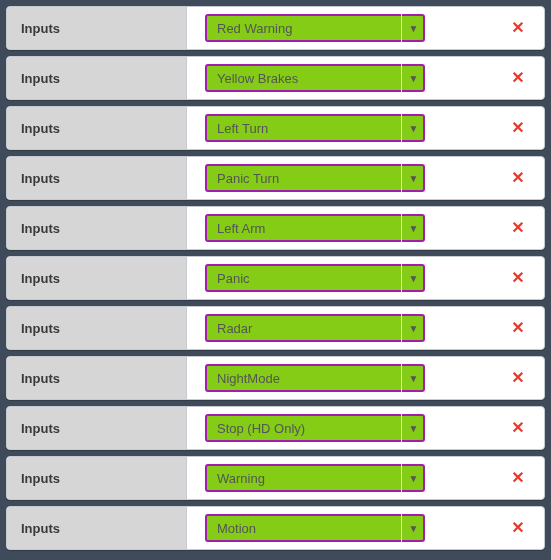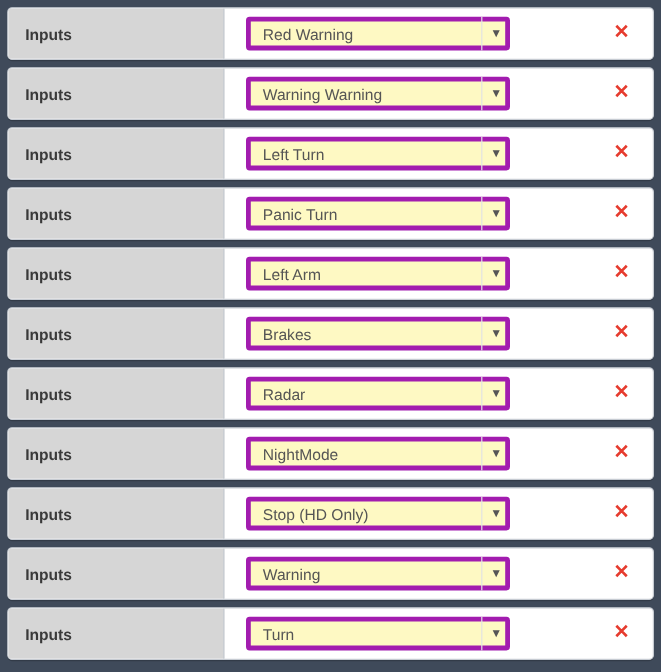--- a/index.html
+++ b/index.html
@@ -45,23 +45,23 @@
     gap: 10px;
   }
   .select-wrap {
     position: relative;
     width: 220px;
     height: 28px;
   }
   .select {
     width: 100%;
     height: 100%;
-    border: 4px solid #a21caf;
+    border: 2px solid #a21caf;
     border-radius: 3px;
-    background: #fef9c3;
+    background: #84cc16;
     font-size: 13px;
     color: #555;
     padding: 0 28px 0 10px;
     appearance: none;
     -webkit-appearance: none;
     -moz-appearance: none;
     cursor: pointer;
     text-align: left;
   }
   .select-caret {
@@ -114,21 +114,21 @@
       </button>
     </div>
   </div>
 
   <div class="row">
     <div class="label-cell">
       <span>Inputs</span>
     </div>
     <div class="control-cell">
       <div class="select-wrap">
-        <button type="button" class="select">Warning Warning</button>
+        <button type="button" class="select">Yellow Brakes</button>
         <span class="select-caret">▼</span>
       </div>
       <div class="spacer"></div>
       <button type="button" class="delete-btn">
         <span>✕</span>
       </button>
     </div>
   </div>
 
   <div class="row">
@@ -178,21 +178,21 @@
       </button>
     </div>
   </div>
 
   <div class="row">
     <div class="label-cell">
       <span>Inputs</span>
     </div>
     <div class="control-cell">
       <div class="select-wrap">
-        <button type="button" class="select">Brakes</button>
+        <button type="button" class="select">Panic</button>
         <span class="select-caret">▼</span>
       </div>
       <div class="spacer"></div>
       <button type="button" class="delete-btn">
         <span>✕</span>
       </button>
     </div>
   </div>
 
   <div class="row">
@@ -258,21 +258,21 @@
       </button>
     </div>
   </div>
 
   <div class="row">
     <div class="label-cell">
       <span>Inputs</span>
     </div>
     <div class="control-cell">
       <div class="select-wrap">
-        <button type="button" class="select">Turn</button>
+        <button type="button" class="select">Motion</button>
         <span class="select-caret">▼</span>
       </div>
       <div class="spacer"></div>
       <button type="button" class="delete-btn">
         <span>✕</span>
       </button>
     </div>
   </div>
 </div>
 

